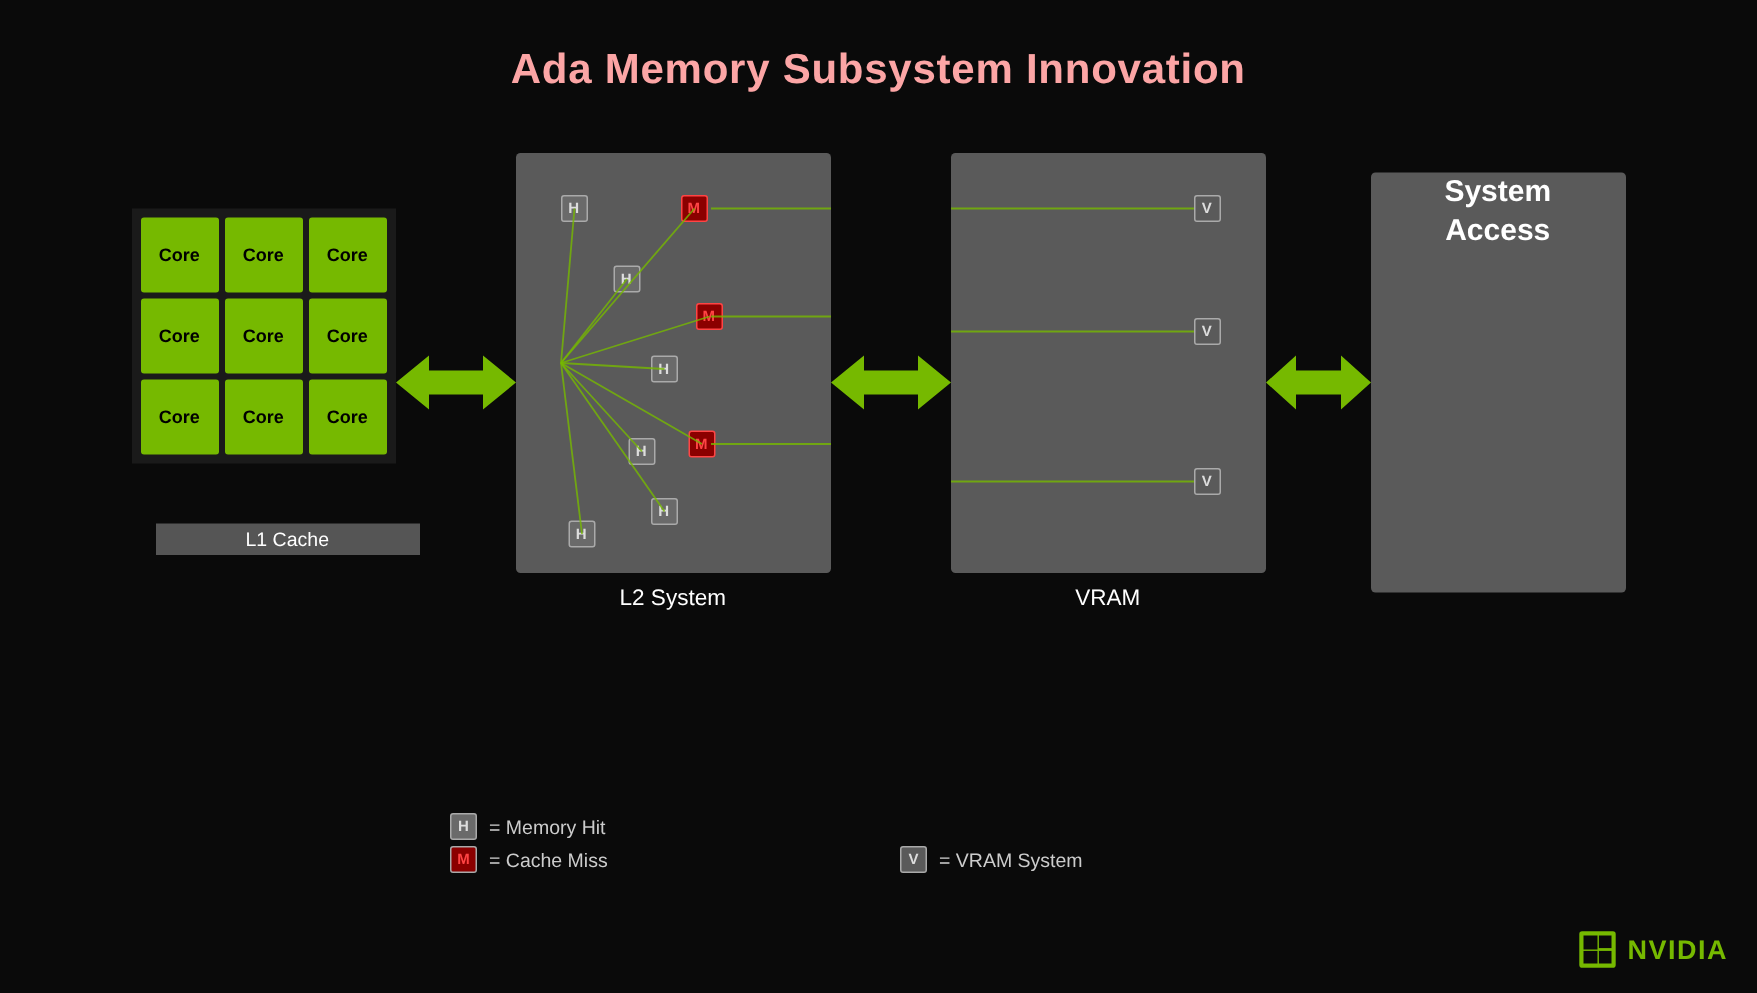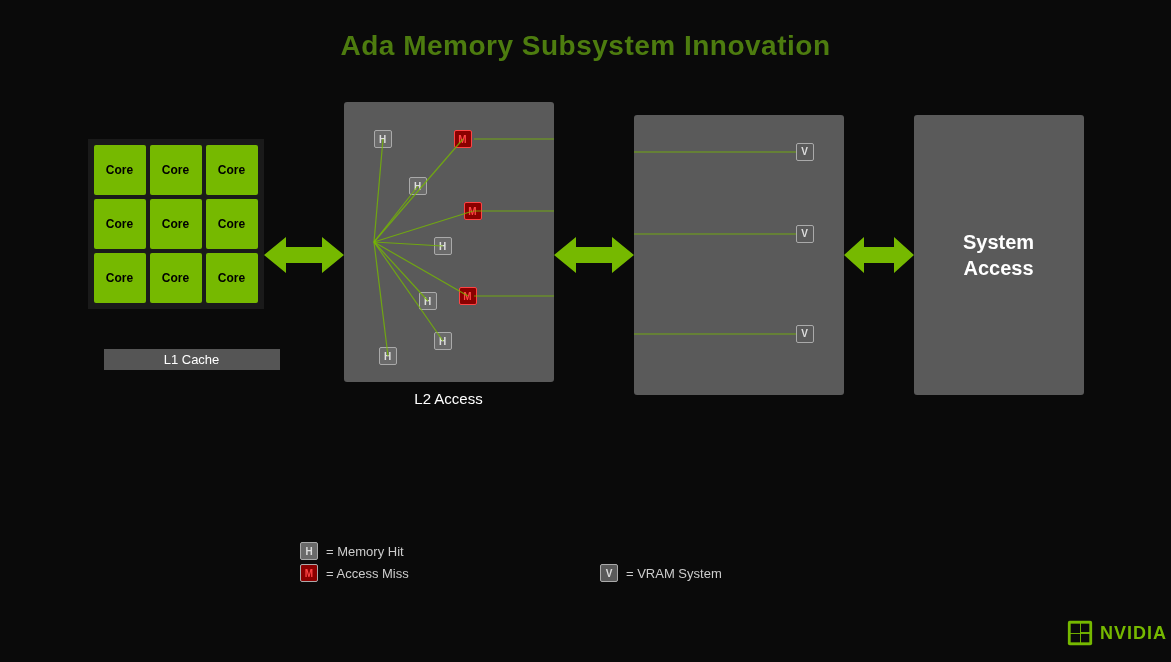--- a/index.html
+++ b/index.html
@@ -8,21 +8,21 @@
       width: 1171px;
       height: 662px;
       background: #0a0a0a;
       font-family: Arial, sans-serif;
       overflow: hidden;
       position: relative;
     }
 
     .title {
       text-align: center;
-      color: #4d7c0f;
+      color: #fca5a5;
       font-size: 28px;
       font-weight: bold;
       padding-top: 30px;
       letter-spacing: 0.5px;
     }
 
     .diagram-area {
       display: flex;
       align-items: center;
       justify-content: center;
@@ -108,21 +108,20 @@
 
     .vram-panel {
       width: 210px;
       height: 280px;
     }
 
     .sys-mem-panel {
       width: 170px;
       height: 280px;
       display: flex;
-      align-items: center;
       justify-content: center;
     }
 
     .sys-mem-text {
       color: #fff;
       font-size: 20px;
       font-weight: bold;
       text-align: center;
       line-height: 1.3;
     }
@@ -210,21 +209,21 @@
       align-items: center;
       gap: 8px;
       color: #ccc;
       font-size: 13px;
     }
 
     
     .nvidia-logo {
       position: absolute;
       bottom: 15px;
-      right: 4px;
+      right: 19px;
       display: flex;
       align-items: center;
       gap: 6px;
     }
 
     .nvidia-text {
       color: #76b900;
       font-size: 18px;
       font-weight: bold;
       letter-spacing: 1px;
@@ -296,21 +295,21 @@
 
         <line x1="30" y1="140" x2="99" y2="239" stroke="#76b900" stroke-width="1.2" opacity="0.8"></line>
 
         <line x1="30" y1="140" x2="44" y2="254" stroke="#76b900" stroke-width="1.2" opacity="0.8"></line>
 
         <line x1="130" y1="37" x2="210" y2="37" stroke="#76b900" stroke-width="1.2" opacity="0.8"></line>
         <line x1="130" y1="109" x2="210" y2="109" stroke="#76b900" stroke-width="1.2" opacity="0.8"></line>
         <line x1="130" y1="194" x2="210" y2="194" stroke="#76b900" stroke-width="1.2" opacity="0.8"></line>
       </svg>
     </div>
-    <div class="section-label">L2 Access</div>
+    <div class="section-label">L2 System</div>
   </div>
 
   <div class="arrow-double">
     <svg class="arrow-svg" viewBox="0 0 80 44" xmlns="http://www.w3.org/2000/svg">
       <polygon points="0,22 22,4 22,14 58,14 58,4 80,22 58,40 58,30 22,30 22,40" fill="#76b900"></polygon>
     </svg>
   </div>
 
   <div class="panel-wrapper">
     <div class="cache-panel vram-panel">
@@ -318,20 +317,21 @@
       <div class="badge badge-v" style="top:28px; right:30px;">V</div>
       <div class="badge badge-v" style="top:110px; right:30px;">V</div>
       <div class="badge badge-v" style="top:210px; right:30px;">V</div>
 
       <svg class="svg-overlay" width="210" height="280">
         <line x1="0" y1="37" x2="162" y2="37" stroke="#76b900" stroke-width="1.2" opacity="0.8"></line>
         <line x1="0" y1="119" x2="162" y2="119" stroke="#76b900" stroke-width="1.2" opacity="0.8"></line>
         <line x1="0" y1="219" x2="162" y2="219" stroke="#76b900" stroke-width="1.2" opacity="0.8"></line>
       </svg>
     </div>
+    <div class="section-label">VRAM</div>
   </div>
 
   <div style="width:70px; display:flex; align-items:center; justify-content:center; flex-shrink:0;">
     <svg width="70" height="44" viewBox="0 0 70 44" xmlns="http://www.w3.org/2000/svg">
       <polygon points="0,22 20,4 20,14 50,14 50,4 70,22 50,40 50,30 20,30 20,40" fill="#76b900"></polygon>
     </svg>
   </div>
 
   <div class="panel-wrapper">
     <div class="cache-panel sys-mem-panel">
@@ -344,21 +344,21 @@
 
 </div>
 
 <div class="legend-area">
   <div class="legend-item">
     <div class="legend-badge badge-h">H</div>
     <span>= Memory Hit</span>
   </div>
   <div class="legend-item">
     <div class="legend-badge badge-m">M</div>
-    <span>= Access Miss</span>
+    <span>= Cache Miss</span>
   </div>
 </div>
 
 <div class="vram-legend">
   <div class="legend-badge badge-v">V</div>
   <span>= VRAM System</span>
 </div>
 
 <div class="nvidia-logo">
 

